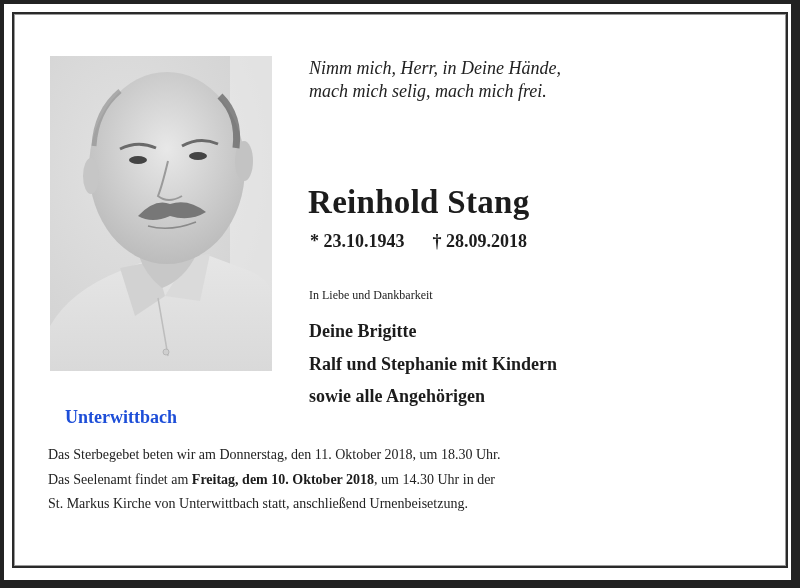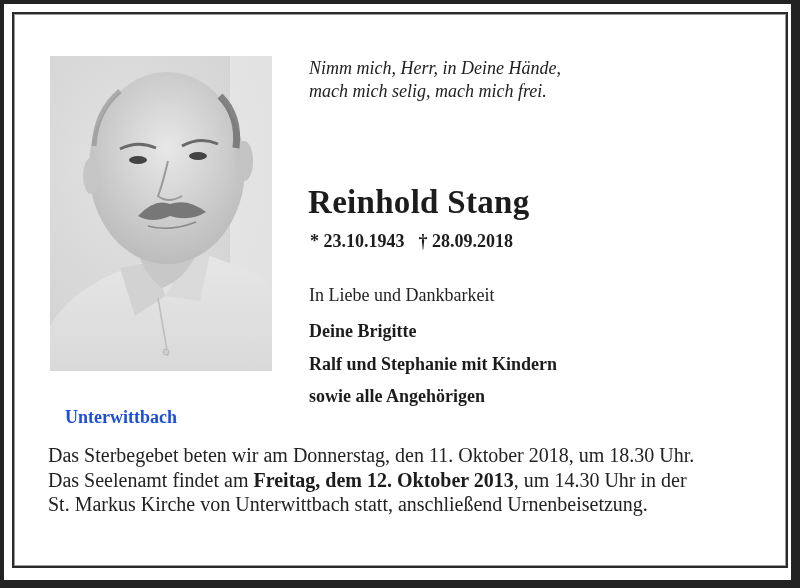--- a/index.html
+++ b/index.html
@@ -66,25 +66,25 @@
     }
     .dates {
       position: absolute;
       left: 310px; top: 230px;
       font-weight: bold;
       font-size: 18px;
       line-height: 22px;
       color: #1c1c1c;
       white-space: nowrap;
     }
-    .dates .death { margin-left: 14px; }
+    .dates .death { margin-left: 28px; }
     .thanks {
       position: absolute;
       left: 309px; top: 284px;
-      font-size: 18px;
+      font-size: 12px;
       line-height: 22px;
       color: #222222;
       white-space: nowrap;
     }
     .mourners {
       position: absolute;
       left: 309px; top: 311px;
       font-weight: bold;
       font-size: 18px;
       line-height: 24.5px;
@@ -96,21 +96,21 @@
       left: 65px; top: 406px;
       font-weight: bold;
       font-size: 18px;
       line-height: 22px;
       color: #1d4ed8;
       white-space: nowrap;
     }
     .body-text {
       position: absolute;
       left: 48px; top: 443px;
-      font-size: 20px;
+      font-size: 14px;
       line-height: 24.5px;
       color: #222222;
     }
     .body-text div { white-space: nowrap; }
     .body-text b { font-weight: bold; color: #1c1c1c; }
   </style>
 </head>
 <body>
 
 <div class="outer-frame"></div>
@@ -182,15 +182,15 @@
 <div class="mourners">
   <div>Deine Brigitte</div>
   <div>Ralf und Stephanie mit Kindern</div>
   <div>sowie alle Angehörigen</div>
 </div>
 
 <div class="place">Unterwittbach</div>
 
 <div class="body-text">
   <div>Das Sterbegebet beten wir am  Donnerstag, den 11. Oktober 2018, um 18.30 Uhr.</div>
-  <div><span>Das Seelenamt findet am </span><b>Freitag, dem 12. Oktober 2013</b><span>, um 14.30 Uhr in der</span></div>
+  <div><span>Das Seelenamt findet am </span><b>Freitag, dem 10. Oktober 2018</b><span>, um 14.30 Uhr in der</span></div>
   <div>St. Markus Kirche von Unterwittbach statt, anschließend Urnenbeisetzung.</div>
 </div>
 
 </body></html>

